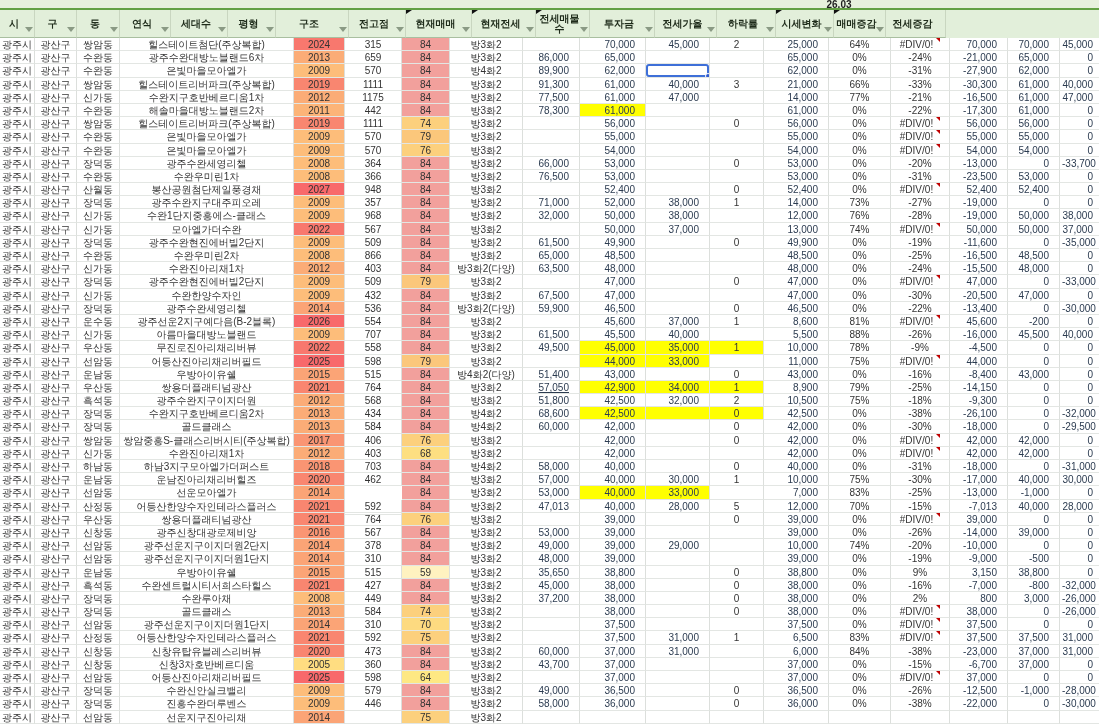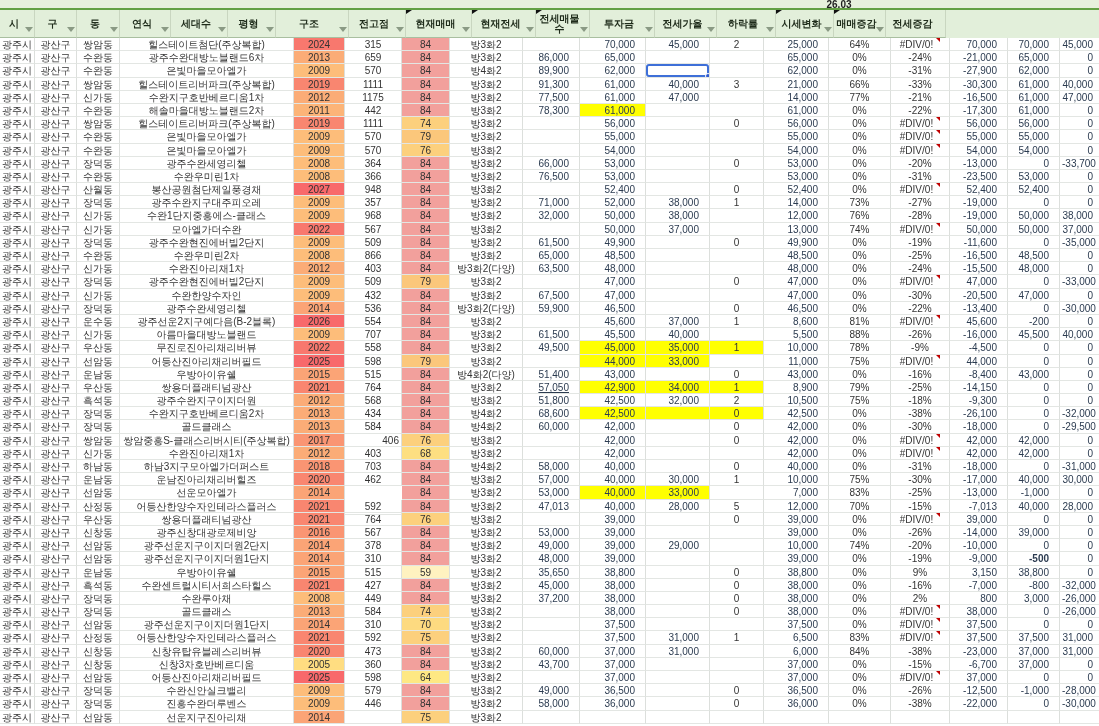--- a/index.html
+++ b/index.html
@@ -688,21 +688,21 @@
         <div class="cell num" style="width: 58px;">-18,000</div>
         <div class="cell num" style="width: 52px;">0</div>
         <div class="cell num last" style="width: 60px;">-29,500</div>
       </div>
       <div class="row">
         <div class="cell ctr" style="width: 35px;">광주시</div>
         <div class="cell ctr" style="width: 42px;">광산구</div>
         <div class="cell ctr" style="width: 43px;">쌍암동</div>
         <div class="cell ctr" style="width: 174px;">쌍암중흥S-클래스리버시티(주상복합)</div>
         <div class="cell ctr" style="width: 51px; background: rgb(250, 149, 115);">2017</div>
-        <div class="cell ctr" style="width: 57px; text-align: right;">406</div>
+        <div class="cell ctr" style="width: 57px;">406</div>
         <div class="cell ctr" style="width: 48px; background: rgb(252, 208, 125);">76</div>
         <div class="cell ctr" style="width: 73px;">방3화2</div>
         <div class="cell num" style="width: 57px;"></div>
         <div class="cell num" style="width: 66px;">42,000</div>
         <div class="cell num" style="width: 64px;"></div>
         <div class="cell ctr" style="width: 54px;">0</div>
         <div class="cell num" style="width: 65px;">42,000</div>
         <div class="cell ctr" style="width: 62px;">0%</div>
         <div class="cell ctr" style="width: 59px;"><span>#DIV/0!</span><span class="errflag"></span></div>
         <div class="cell num" style="width: 58px;">42,000</div>
@@ -879,21 +879,21 @@
         <div class="cell ctr" style="width: 48px; background: rgb(242, 160, 156);">84</div>
         <div class="cell ctr" style="width: 73px;">방3화2</div>
         <div class="cell num" style="width: 57px;">48,000</div>
         <div class="cell num" style="width: 66px;">39,000</div>
         <div class="cell num" style="width: 64px;"></div>
         <div class="cell ctr" style="width: 54px;"></div>
         <div class="cell num" style="width: 65px;">39,000</div>
         <div class="cell ctr" style="width: 62px;">0%</div>
         <div class="cell ctr" style="width: 59px;">-19%</div>
         <div class="cell num" style="width: 58px;">-9,000</div>
-        <div class="cell num" style="width: 52px; font-weight: bold;">-500</div>
+        <div class="cell num" style="width: 52px;">-500</div>
         <div class="cell num last" style="width: 60px;">0</div>
       </div>
       <div class="row">
         <div class="cell ctr" style="width: 35px;">광주시</div>
         <div class="cell ctr" style="width: 42px;">광산구</div>
         <div class="cell ctr" style="width: 43px;">운남동</div>
         <div class="cell ctr" style="width: 174px;">우방아이유쉘</div>
         <div class="cell ctr" style="width: 51px; background: rgb(251, 164, 118);">2015</div>
         <div class="cell ctr" style="width: 57px;">515</div>
         <div class="cell ctr" style="width: 48px; background: rgb(255, 242, 192);">59</div>

